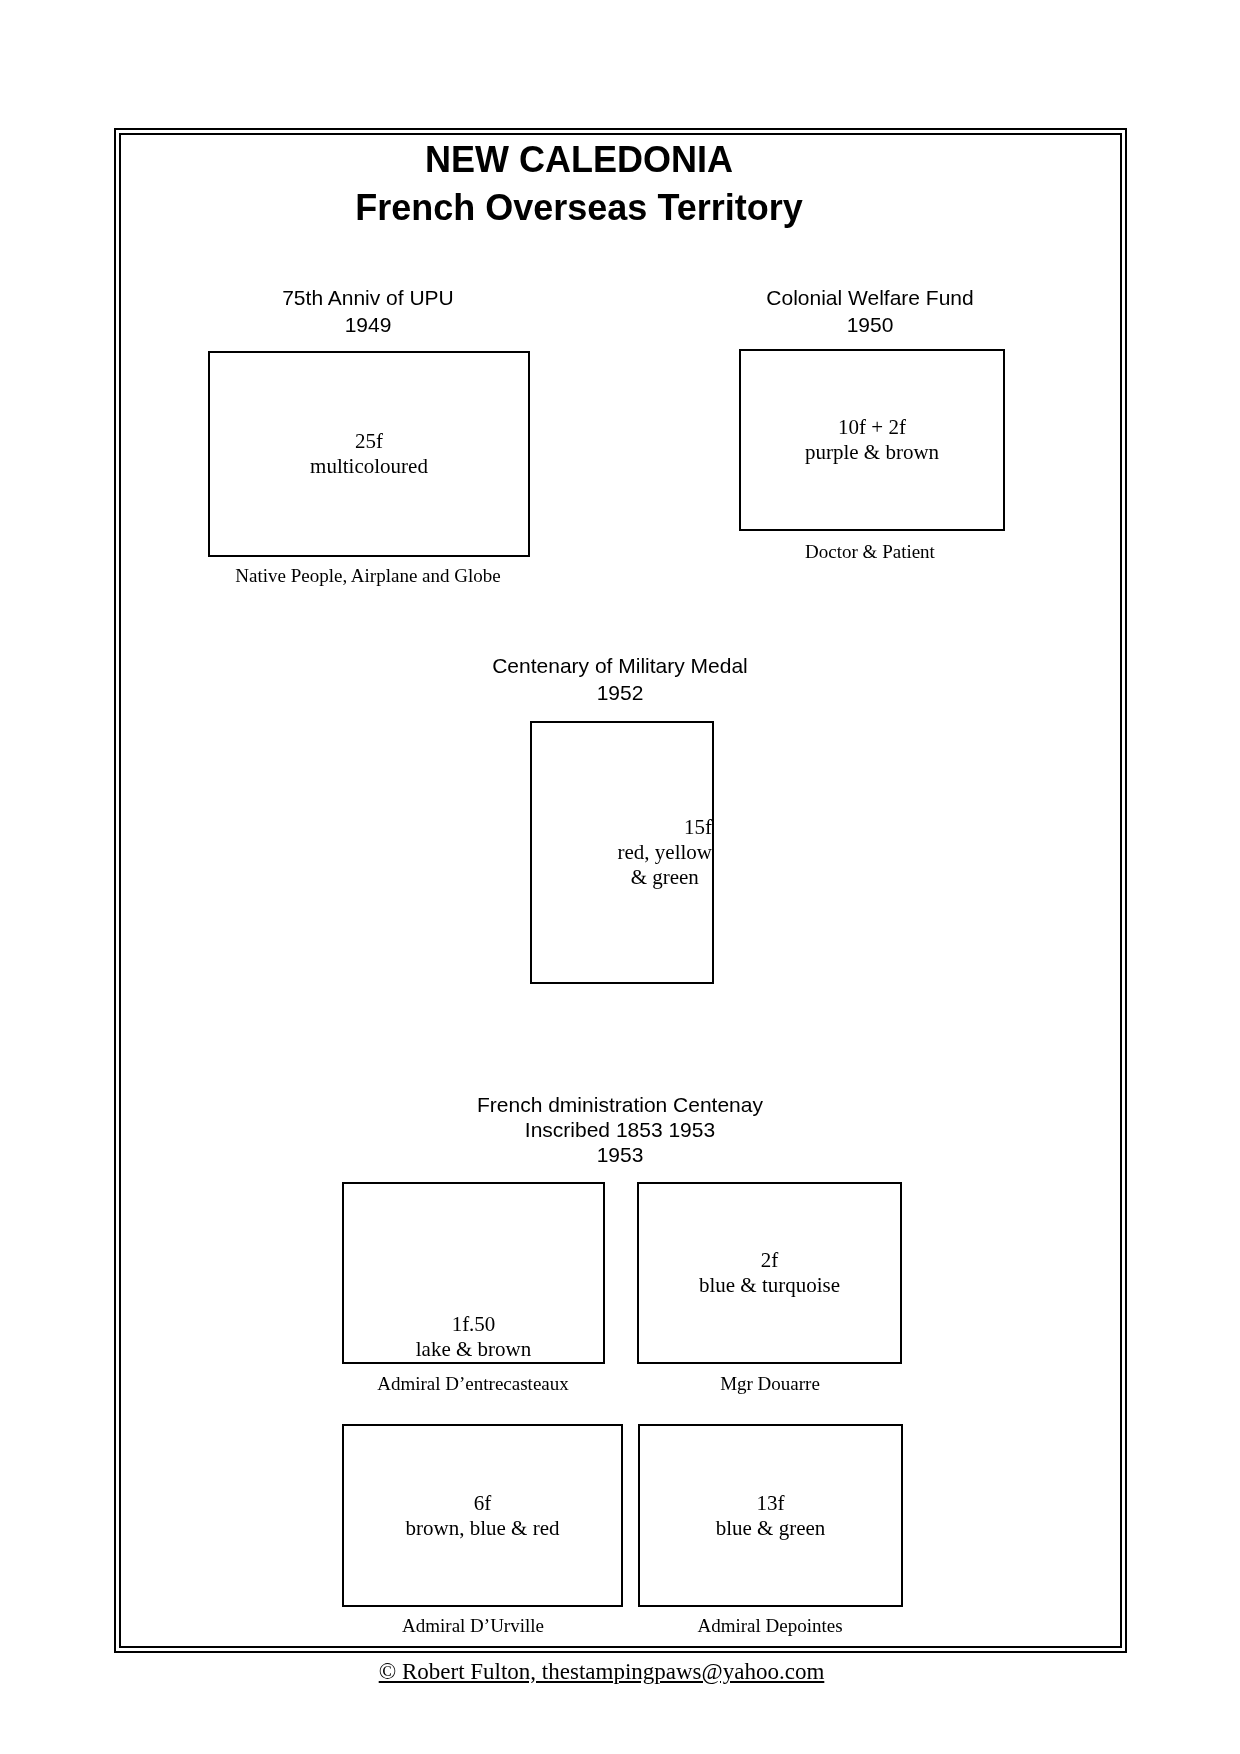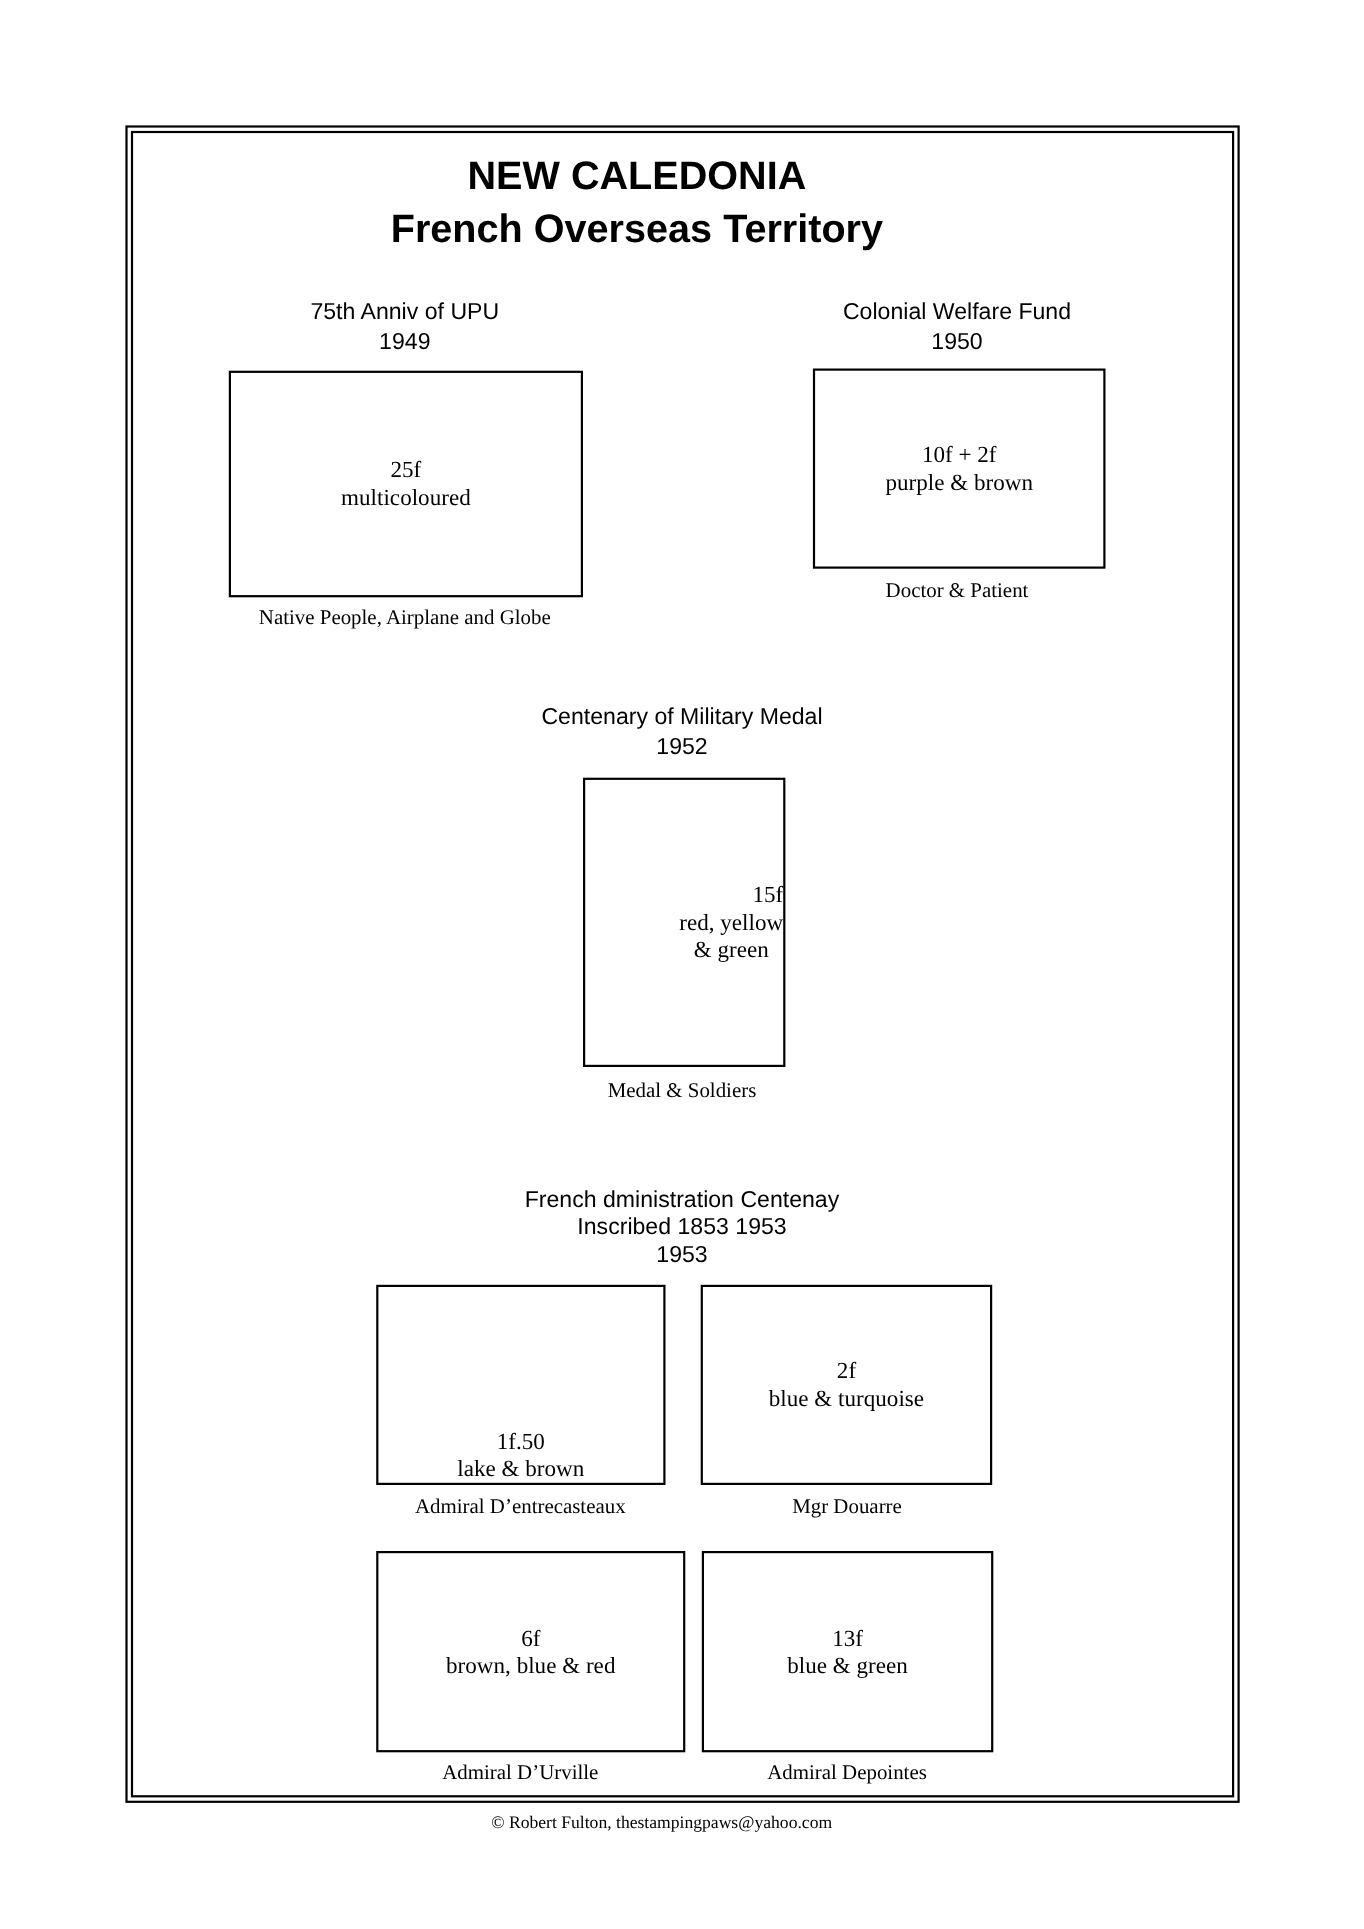--- a/index.html
+++ b/index.html
@@ -4,21 +4,21 @@
 <style>
   html, body { margin: 0; padding: 0; background: #ffffff; }
   .page {
     position: relative;
     width: 1240px;
     height: 1754px;
     background: #ffffff;
     color: #000000;
     overflow: hidden;
   }
-  .abs { position: absolute; box-sizing: border-box; }
+  .abs { position: absolute; box-sizing: border-box; margin-top: 14px; }
 
   
   .frame {
     left: 114px; top: 114px;
     width: 1013px; height: 1525px;
     border: 2px solid #000;
     padding: 3px;
   }
   .frame-inner {
     width: 100%; height: 100%;
@@ -57,23 +57,24 @@
   .stamp-colors { white-space: pre-line; }
 
   .caption {
     font-family: "Liberation Serif", serif;
     font-size: 19px;
     line-height: 24px;
     text-align: center;
   }
   .footer {
     font-family: "Liberation Serif", serif;
-    font-size: 16px;
+    font-size: 23px;
     line-height: 28px;
     text-align: center;
+    text-decoration: underline;
   }
 </style>
 </head>
 <body>
 
 <div class="page">
 
   <div class="abs frame">
     <div class="frame-inner"></div>
   </div>
@@ -103,21 +104,20 @@
 
   <div class="abs sans-heading" style="left:420px; top:638px; width:400px;">
     <div>Centenary of Military Medal</div>
     <div>1952</div>
   </div>
   <div class="abs stamp-box" style="left:530px; top:707px; width:184px; height:263px;align-items:flex-end;">
     <div>15f</div>
     <div class="stamp-colors">red, yellow
 &amp; green</div>
   </div>
-  <div class="abs caption" style="left:420px; top:980px; width:400px;">Medal &amp; Soldiers</div>
 
   <div class="abs sans-heading tight" style="left:420px; top:1078px; width:400px;">
     <div>French dministration Centenay</div>
     <div>Inscribed 1853 1953</div>
     <div>1953</div>
   </div>
 
   <div class="abs stamp-box" style="left:342px; top:1168px; width:263px; height:182px;justify-content:flex-end;">
     <div>1f.50</div>
     <div class="stamp-colors">lake &amp; brown</div>

